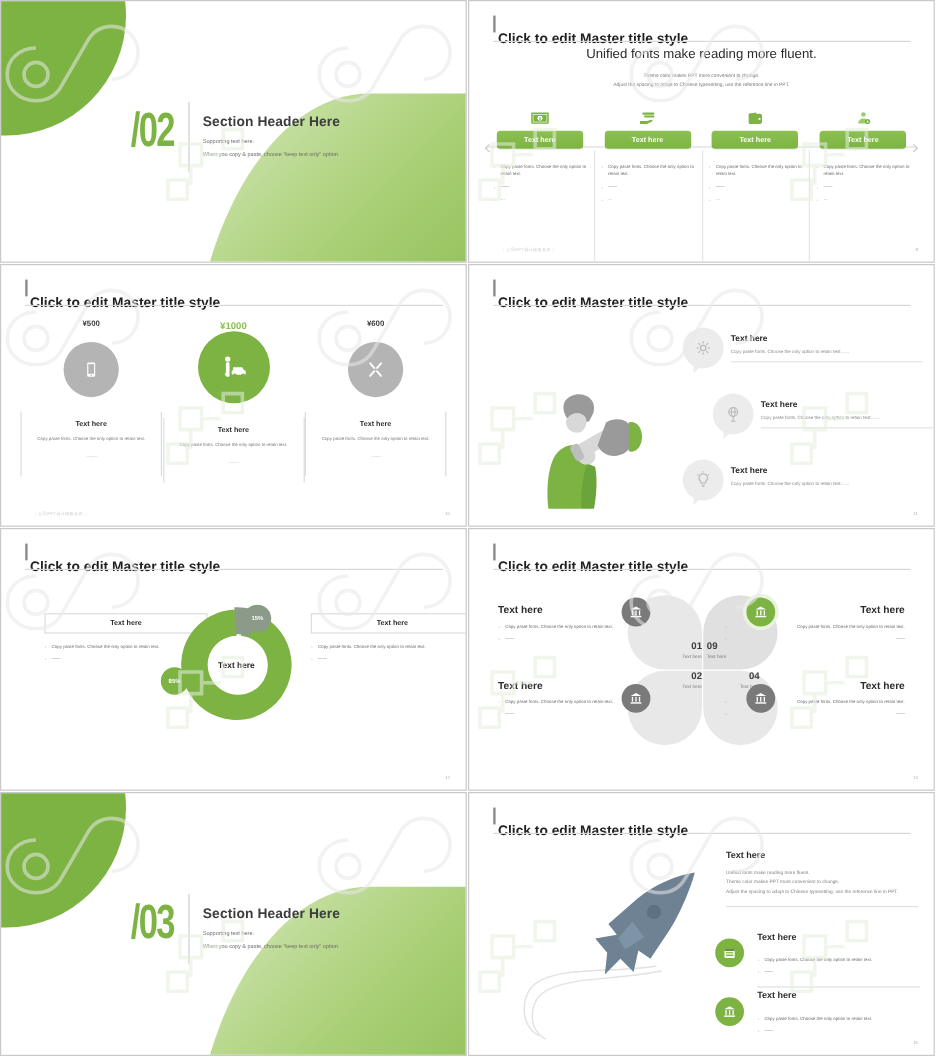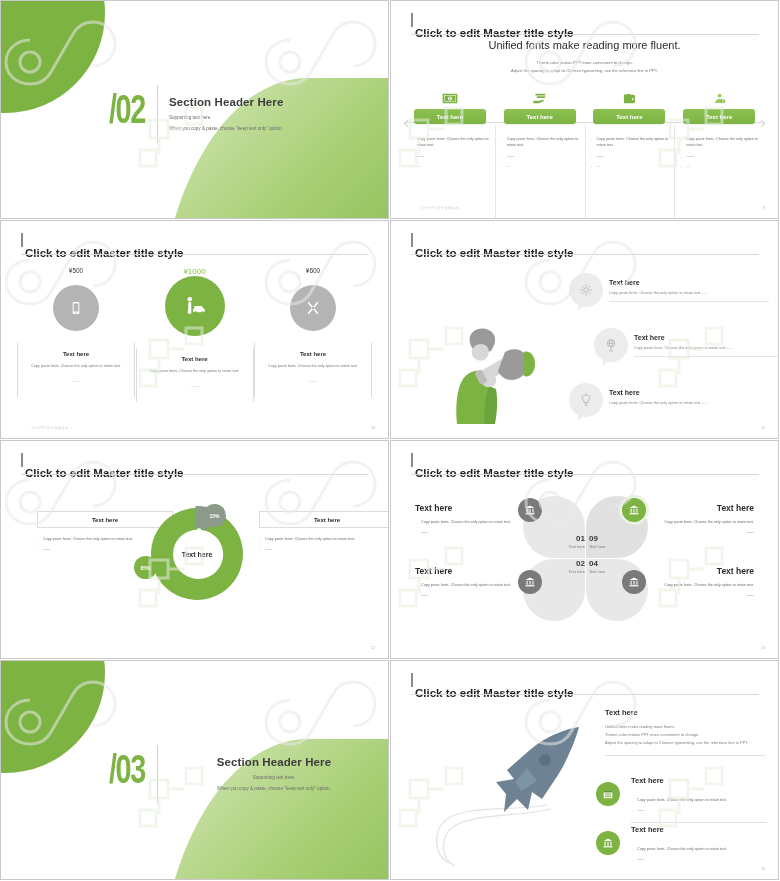--- a/index.html
+++ b/index.html
@@ -10,21 +10,21 @@
   .wm { position:absolute; inset:0; pointer-events:none; z-index:60; opacity:.55; }
 
   .grid { position:relative; width:780px; height:881px; }
   .slide { position:absolute; background:#fff; border:1px solid #c9c9c9; overflow:hidden; }
   .s1 { left:0;   top:0;   width:389px; height:219px; }
   .s2 { left:390px;top:0;   width:389px; height:219px; }
   .s3 { left:0;   top:220px;width:389px; height:219px; }
   .s4 { left:390px;top:220px;width:389px; height:219px; }
   .s5 { left:0;   top:440px;width:389px; height:219px; }
   .s6 { left:390px;top:440px;width:389px; height:219px; }
-  .s7 { left:0;   top:660px;width:389px; height:220px;text-align:center; }
+  .s7 { left:0;   top:660px;width:389px; height:220px; }
   .s8 { left:390px;top:660px;width:389px; height:220px; }
 
   .inner { position:absolute; inset:0; }
 
   
   .green-blob { position:absolute; left:-96px; top:-88px; width:200px; height:200px;
                 border-radius:50%; background:#7cb342; }
   .green-corner { position:absolute; right:-70px; bottom:-120px; width:300px; height:260px;
                   border-radius:50% 0 0 0 / 100% 0 0 0;
                   background:linear-gradient(135deg,#d7e9bd 0%, #a8cf74 45%, #7cb342 100%);
@@ -67,21 +67,21 @@
           box-shadow:0 1px 0 rgba(0,0,0,.06); }
   .bul { margin-top:12px; }
   .bul li { list-style:none; font-size:3.7px; color:#6e6e6e; line-height:1.75; margin-bottom:4px;
             padding-left:6px; position:relative; }
   .bul li:before{ content:"·"; position:absolute; left:0; top:-1px; color:#9a9a9a; font-size:6px; }
   .dash { color:#cfcfcf; }
 
   
   .p3 { position:absolute; left:20px; right:20px; top:46px; display:flex; justify-content:space-between; }
   .pcard { width:110px; text-align:center; position:relative; }
-  .price { font-size:6.5px; font-weight:400; color:#3a3a3a; height:16px; }
+  .price { font-size:6.5px; font-weight:700; color:#3a3a3a; height:16px; }
   .price.big { font-size:8px; color:#8cc152; }
   .circ { width:46px; height:46px; border-radius:50%; background:#b4b4b4; margin:2px auto 0;
           display:flex; align-items:center; justify-content:center; }
   .circ.big { width:60px; height:60px; background:#7cb342; margin-top:-7px; }
   .pbody { position:relative; margin-top:12px; padding:8px 10px 14px; }
   .pbody:before,.pbody:after{ content:""; position:absolute; top:0; width:1px; height:54px; background:#dcdcdc; }
   .pbody:before{ left:-4px; } .pbody:after{ right:-4px; }
   .pb-t { font-size:6px; font-weight:700; color:#2e2e2e; }
   .pb-d { font-size:3.7px; color:#7a7a7a; line-height:1.8; margin-top:6px; }
   .pb-l { color:#d2d2d2; font-size:5px; margin-top:8px; letter-spacing:-1px; }
@@ -427,21 +427,21 @@
         <div class="t">Text here</div>
       </div>
       <div class="numlab" style="left:198px; top:93px; width:44px;">
         <div class="n">09</div>
         <div class="t">Text here</div>
       </div>
       <div class="numlab" style="left:150px; top:118px; text-align:right; width:44px;">
         <div class="n">02</div>
         <div class="t">Text here</div>
       </div>
-      <div class="numlab" style="left:198px; top:118px; width:44px;">
+      <div class="numlab" style="left:198px; top:118px; width:44px;text-align:right;">
         <div class="n">04</div>
         <div class="t">Text here</div>
       </div>
 
       <div class="icirc" style="left:127px; top:57px;">
         <svg width="12" height="12" viewBox="0 0 24 24">
               <path d="M12 3l9 5H3z" fill="#fff"></path>
               <rect x="5" y="9.5" width="2.2" height="8" fill="#fff"></rect>
               <rect x="10.9" y="9.5" width="2.2" height="8" fill="#fff"></rect>
               <rect x="16.8" y="9.5" width="2.2" height="8" fill="#fff"></rect>

